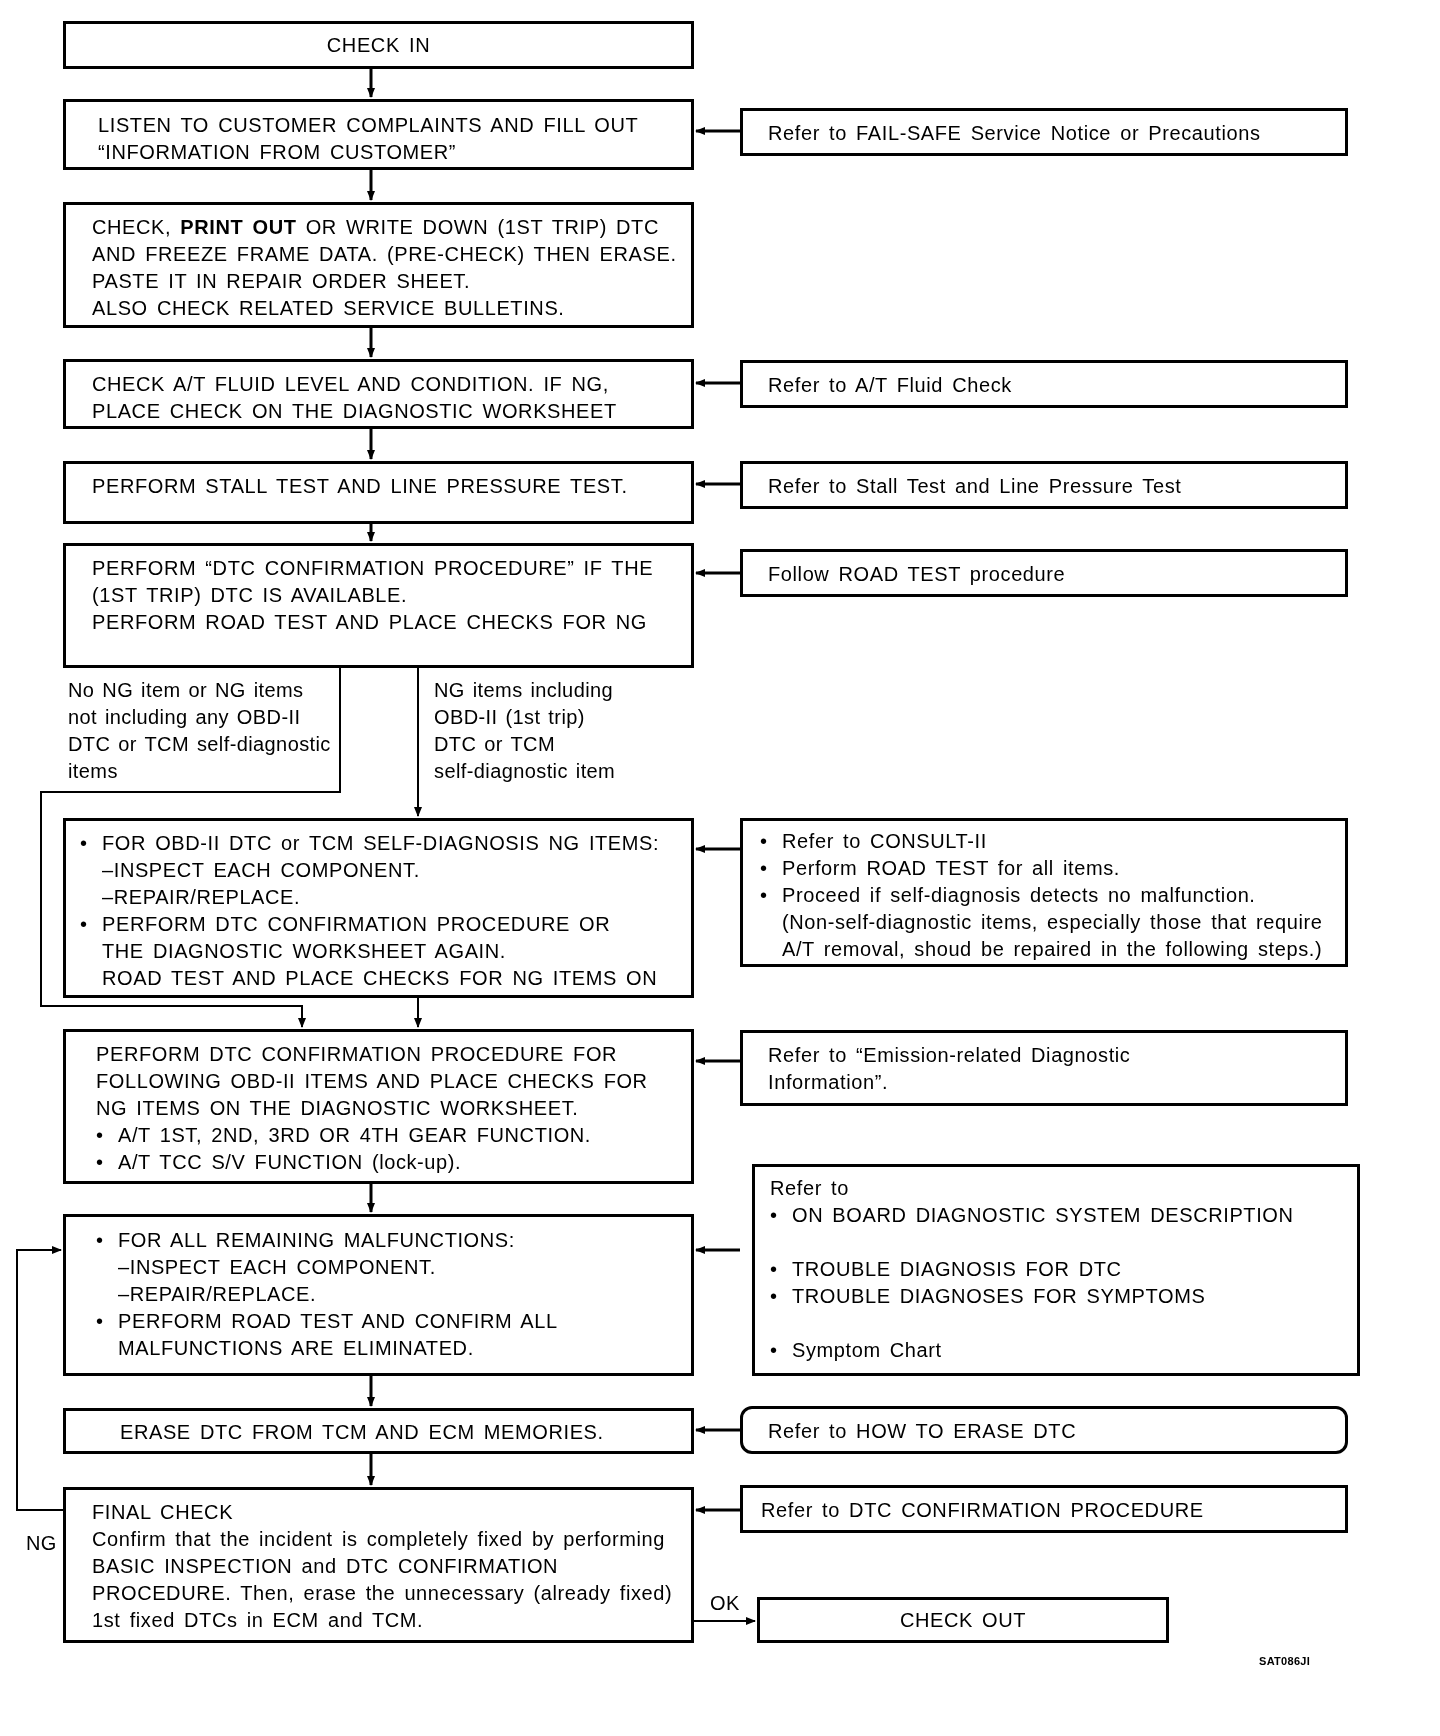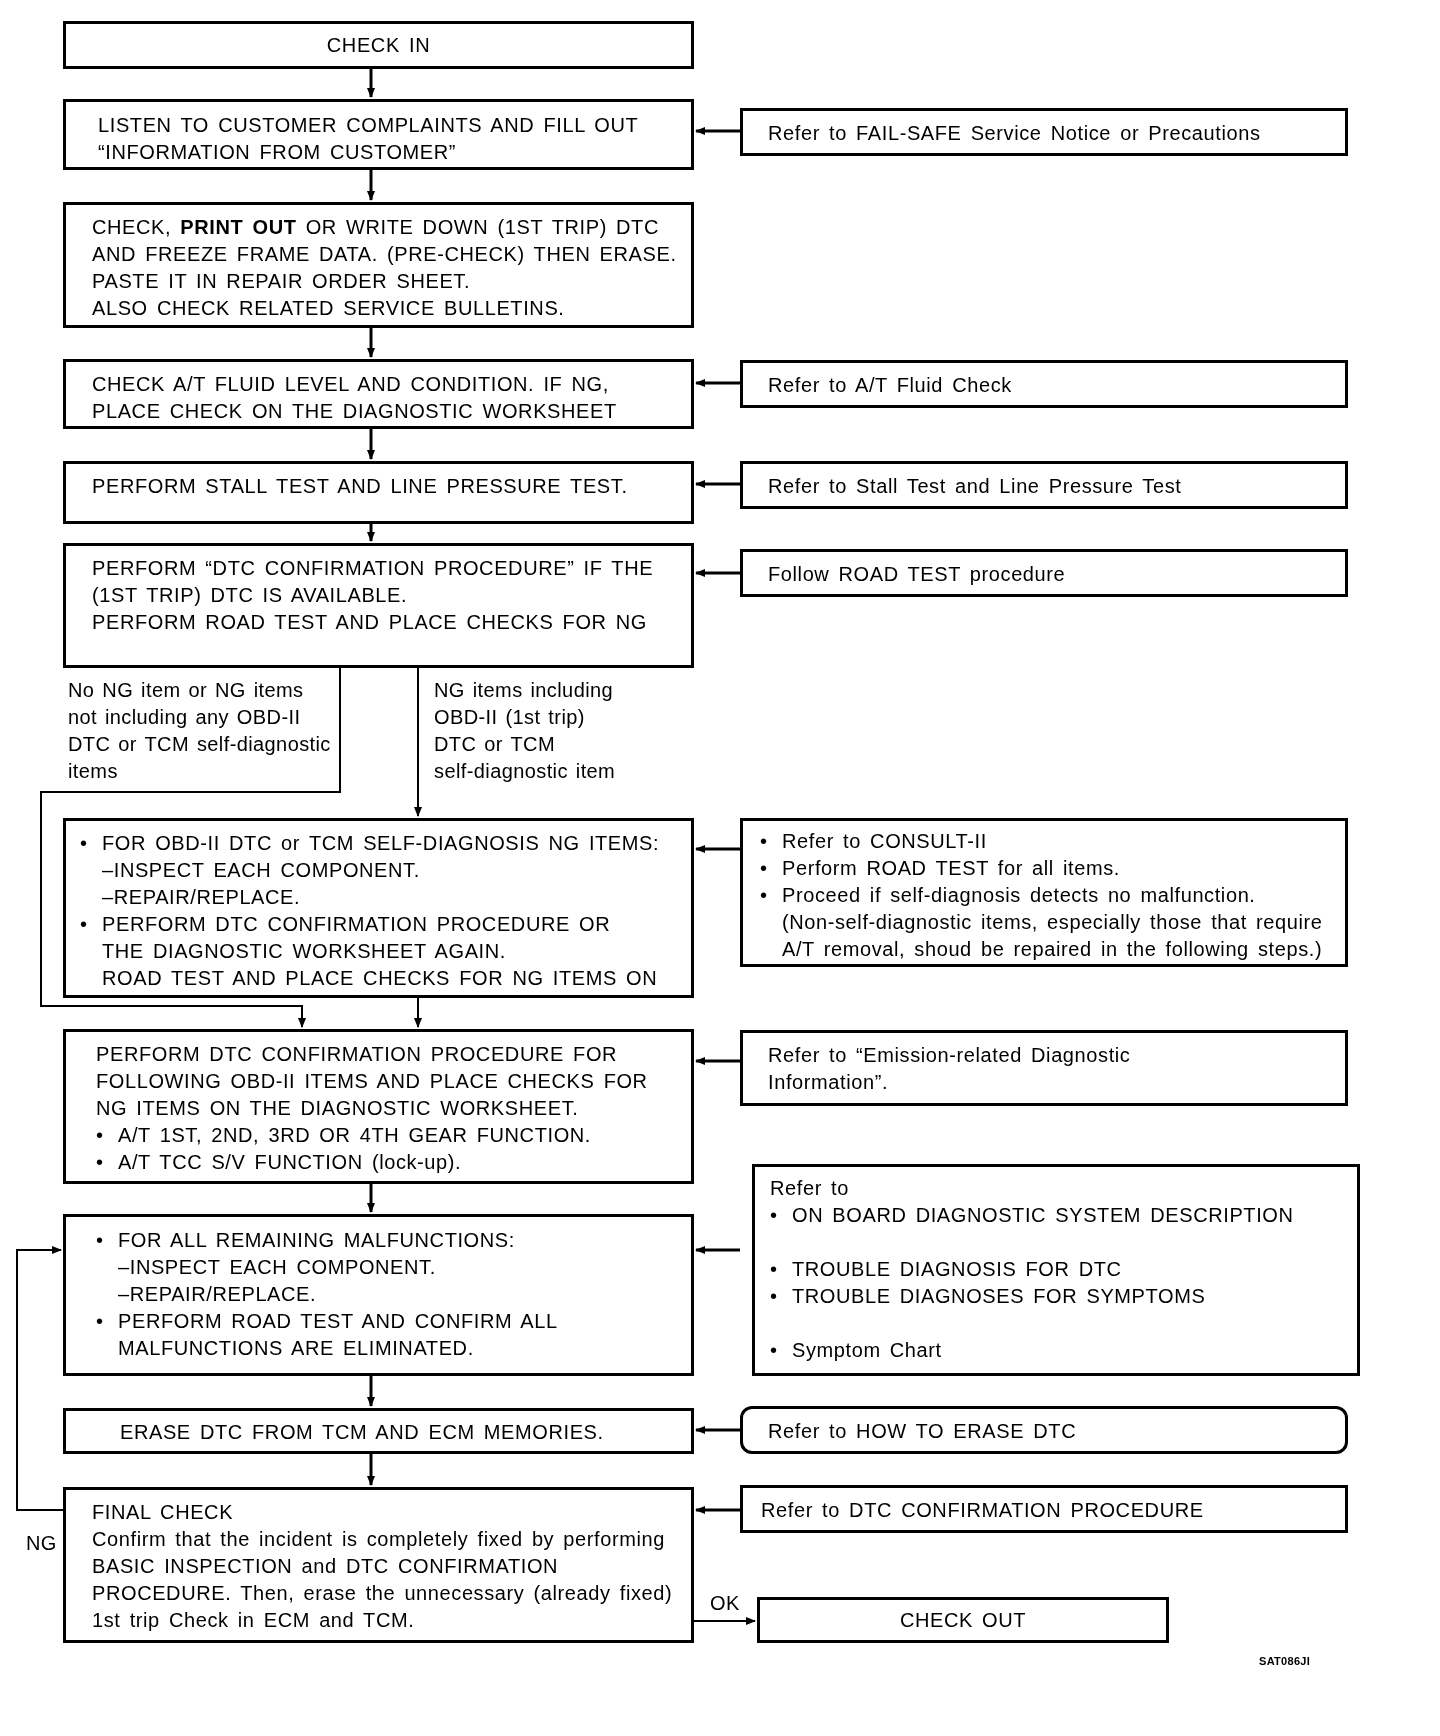--- a/index.html
+++ b/index.html
@@ -151,21 +151,21 @@
   <span class="line">ERASE DTC FROM TCM AND ECM MEMORIES.</span>
 </div>
 
 <div class="label" style="left:26px;top:1530px;">NG</div>
 
 <div class="box" style="left:63px;top:1487px;width:631px;height:156px;padding:9px 0 0 26px;">
   <span class="line">FINAL CHECK</span>
   <span class="line">Confirm that the incident is completely fixed by performing</span>
   <span class="line">BASIC INSPECTION and DTC CONFIRMATION</span>
   <span class="line">PROCEDURE. Then, erase the unnecessary (already fixed)</span>
-  <span class="line">1st trip Check in ECM and TCM.</span>
+  <span class="line">1st fixed DTCs in ECM and TCM.</span>
 </div>
 
 <div class="label" style="left:710px;top:1590px;">OK</div>
 
 <div class="box center" style="left:757px;top:1597px;width:412px;height:46px;">
   <span class="line">CHECK OUT</span>
 </div>
 
 <div class="box" style="left:740px;top:108px;width:608px;height:48px;padding:9px 0 0 25px;">
   <span class="line">Refer to FAIL-SAFE Service Notice or Precautions</span>

